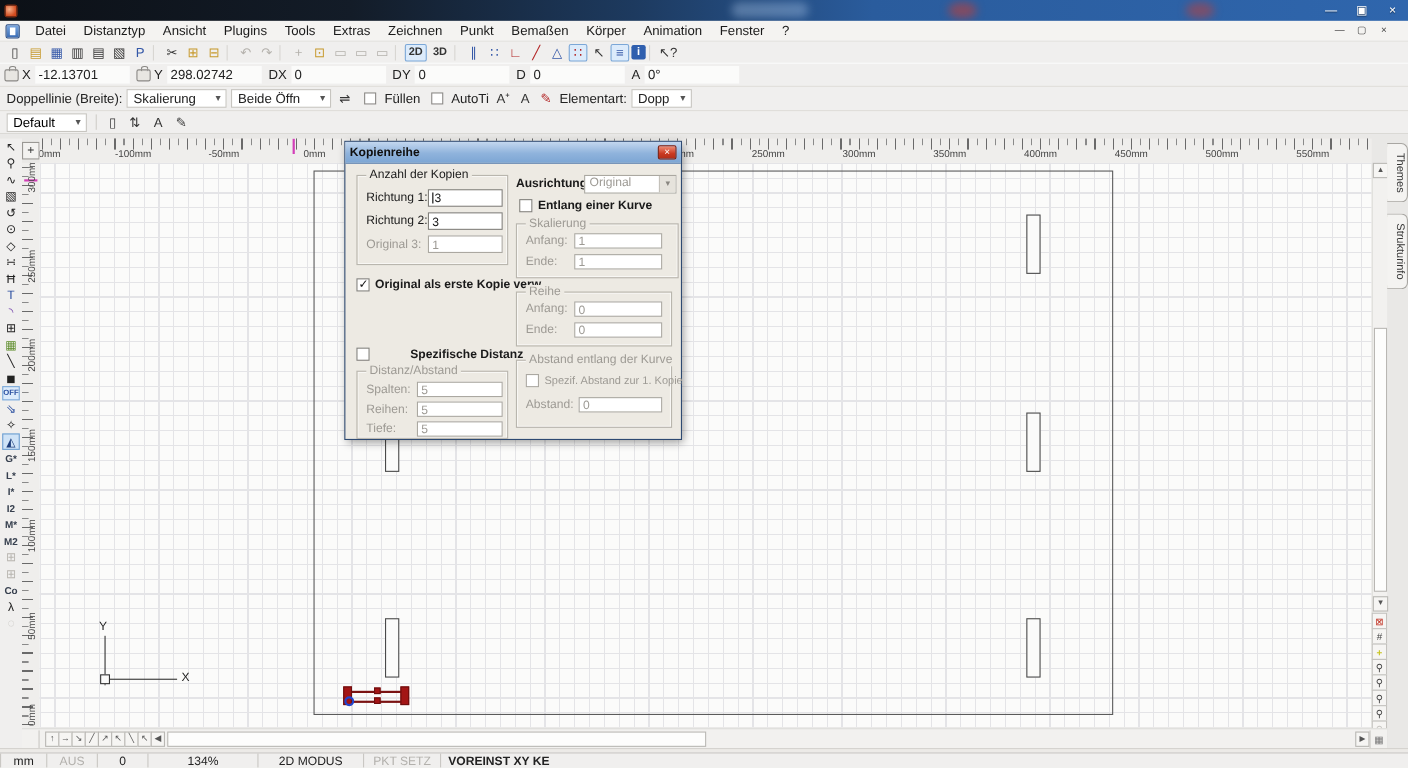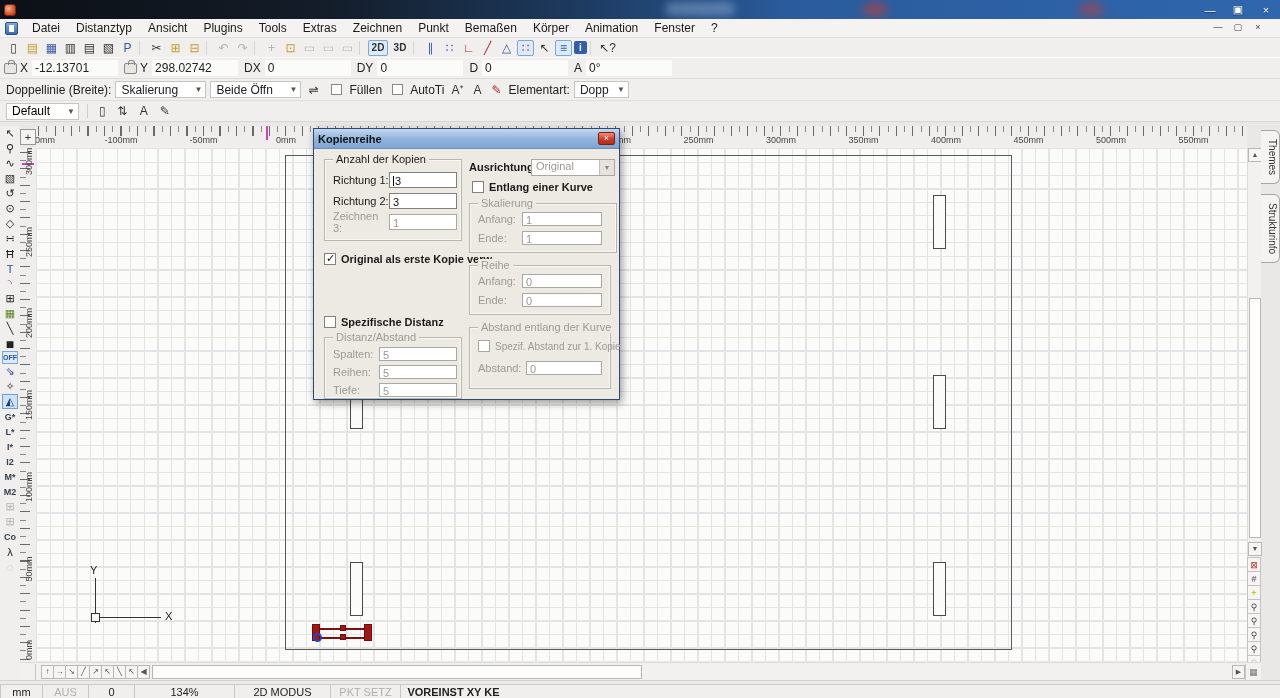--- a/index.html
+++ b/index.html
@@ -640,33 +640,33 @@
               <span style="width:56px;" class="dlabel">Richtung 1:</span>
               <span style="width:68px;" class="inp focus">3</span>
             </span>
           
             <span class="drow" style="left: 8px; top: calc(12px + var(--i)*21px); width: 124px; --i: 1;">
               <span style="width:56px;" class="dlabel">Richtung 2:</span>
               <span style="width:68px;" class="inp">3</span>
             </span>
           
             <span class="drow" style="left: 8px; top: calc(12px + var(--i)*21px); width: 124px; --i: 2;">
-              <span style="width:56px;" class="dlabel dis">Zeichnen 3:</span>
+              <span style="width:56px;" class="dlabel dis">Original 3:</span>
               <span style="width:68px;" class="inp dis">1</span>
             </span>
           </span>
       </div>
 
       <div class="drow" style="left:10px; top:104px; width:200px;">
         <span class="ck checked"></span>
         <span class="dlabel" style="font-weight:bold;">Original als erste Kopie verw.</span>
       </div>
 
 
-      <div class="drow" style="left:10px; top:167px; width:180px;">
+      <div class="drow" style="left:10px; top:167px; width:180px;gap:32px;">
         <span class="ck"></span>
         <span class="dlabel" style="font-weight:bold;">Spezifische Distanz</span>
       </div>
 
       <div class="grp dis" style="left:10px; top:190px; width:138px; height:62px;">
         <span class="ttl">Distanz/Abstand</span>
         <span>
           
         
             <span class="drow" style="left: 8px; top: calc(8px + var(--i)*18px); width: 124px; --i: 0;">

